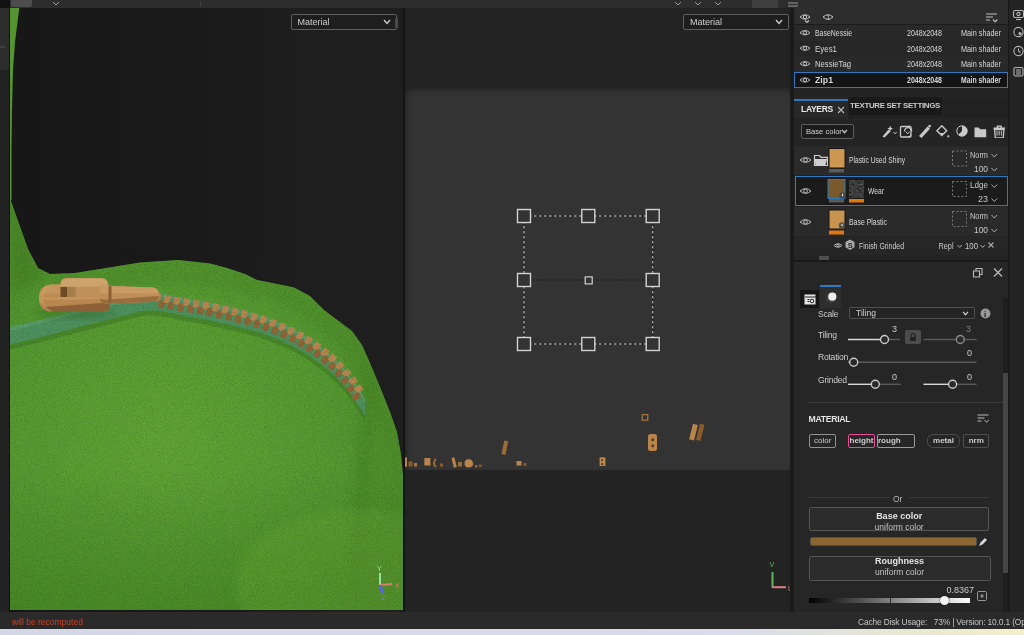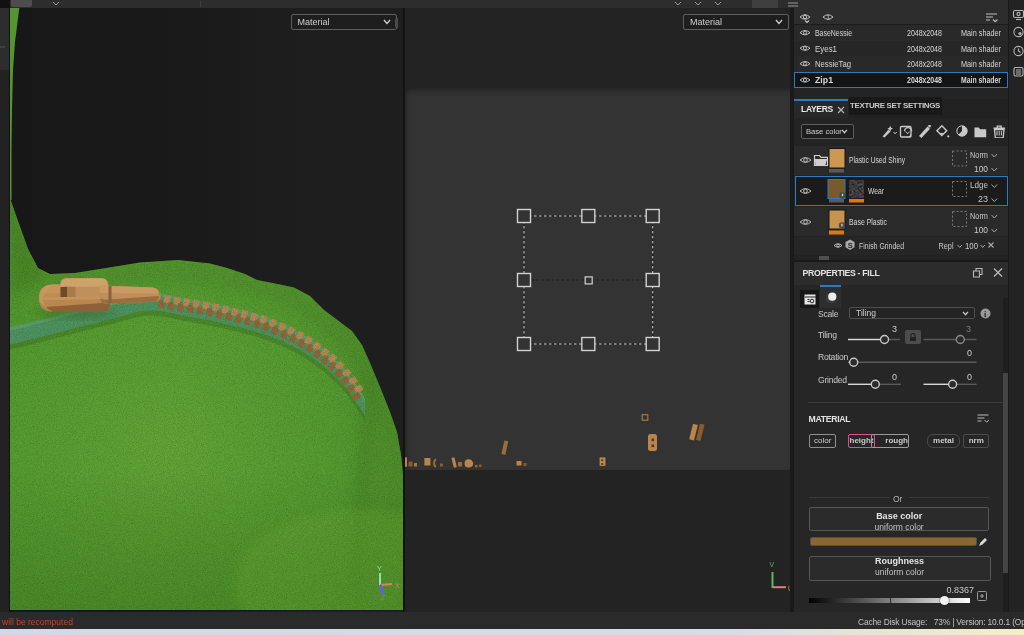--- a/index.html
+++ b/index.html
@@ -405,21 +405,20 @@
       <path d="M197.5 71 l2.8 3 2.8 -3"></path>
         <path d="M197.5 85 l2.8 3 2.8 -3"></path>
       <path d="M163.5 101 l2.2 2.4 2.2 -2.4"></path>
       <path d="M186.5 101 l2.2 2.4 2.2 -2.4"></path>
       <path d="M194.5 98.5 l5 5 M199.5 98.5 l-5 5" stroke-width="1.1"></path>
     </g>
   </svg>
 
   <div class="abs" style="left:0;top:252px;width:214px;height:2px;background:#191919"></div>
 
-  <div class="abs" style="left:0;top:254px;width:214px;height:22.5px;background:#2c2c2c;color:#e3e3e3;font-weight:bold;font-size:8.7px;line-height:22px;padding-left:8.5px;letter-spacing:-0.3px">PROPERTIES - FILL</div>
   <svg class="abs" style="left:178px;top:259px" width="32" height="12" viewBox="0 0 32 12">
     <path d="M1.5 4 v6 h6 v-6 Z M4 4 v-2.5 h6 v6 h-2.5" stroke="#b9b9b9" fill="none" stroke-width="1.1"></path>
     <path d="M22 1.5 l8 8 M30 1.5 l-8 8" stroke="#b9b9b9" stroke-width="1.3"></path>
   </svg>
 
   <div class="abs" style="left:0;top:276.5px;width:214px;height:23.5px;background:#262626"></div>
   <div class="abs" style="left:5.5px;top:281.5px;width:19.5px;height:18.5px;background:#161616"></div>
   <svg class="abs" style="left:9.5px;top:285.5px" width="12" height="11" viewBox="0 0 12 11">
     <rect x="0.5" y="0.5" width="11" height="10" fill="#e4e4e4"></rect>
     <path d="M1 3 h11 M3.5 5.5 h2 M3.5 7.5 h2" stroke="#222" stroke-width="1"></path>
@@ -479,21 +478,21 @@
   <div class="lbl abs" style="left:24px;top:368px">Grinded</div>
   <div class="abs" style="left:14px;top:393.5px;width:197px;height:1px;background:#3b3b3b"></div>
 
   <div class="abs" style="left:14.5px;top:406px;color:#e3e3e3;font-weight:bold;font-size:8.7px;letter-spacing:-0.3px">MATERIAL</div>
   <svg class="abs" style="left:183px;top:406px" width="12" height="10" viewBox="0 0 12 10">
       <path d="M0.5 1 h11 M0.5 4 h7 M0.5 7 h4" stroke="#b9b9b9" stroke-width="1.2"></path>
       <path d="M7.5 6 l2.2 2.2 l2.2 -2.2" stroke="#b9b9b9" fill="none"></path>
     </svg>
   <div class="abs txt" style="left:15.4px;top:426px;width:26.7px;height:13.5px;border:1px solid #909090;border-radius:2px;text-align:center;line-height:12.5px;font-weight:normal;font-size:8px">color</div>
   <div class="abs txt" style="left:53.9px;top:426px;width:27.3px;height:13.5px;border:1px solid #ec4899;border-radius:2px;text-align:center;line-height:12.5px;font-weight:bold;font-size:8px">height</div>
-  <div class="abs txt" style="left:77px;top:426px;width:38px;height:13.5px;border:1px solid #9a9a9a;border-radius:2px;text-align:right;line-height:12.5px;font-weight:bold;font-size:8px">rough</div>
+  <div class="abs txt" style="left:83px;top:426px;width:38px;height:13.5px;border:1px solid #9a9a9a;border-radius:2px;text-align:left;line-height:12.5px;font-weight:bold;font-size:8px">rough</div>
   <div class="abs txt" style="left:133px;top:426px;width:33px;height:13.5px;border:1px solid #4c4c4c;border-radius:6px;text-align:center;line-height:12.5px;font-weight:bold;font-size:8px">metal</div>
   <div class="abs txt" style="left:169.1px;top:426px;width:26.4px;height:13.5px;border:1px solid #4c4c4c;border-radius:2px;text-align:center;line-height:12.5px;font-weight:bold;font-size:8px">nrm</div>
   <div class="abs" style="left:14.8px;top:489.3px;width:81px;height:1px;background:#3a3a3a"></div>
   <div class="abs" style="left:115.4px;top:489.3px;width:80px;height:1px;background:#3a3a3a"></div>
   <div class="abs" style="left:99px;top:485.5px;color:#b5b5b5;font-size:8.5px">Or</div>
   <div class="abs" style="left:14.8px;top:498.6px;width:180.7px;height:24.4px;border:1px solid #565656;border-radius:2px;background:#2b2b2b;text-align:center">
     <div style="color:#e3e3e3;font-weight:bold;font-size:9px;line-height:1;margin-top:4px">Base color</div>
     <div style="color:#c3c3c3;font-size:8.5px;line-height:1;margin-top:2.5px">uniform color</div>
   </div>
   <div class="abs" style="left:16.2px;top:528.5px;width:167px;height:9.5px;border:1px solid #4f4f4f;border-radius:2px;background:#8a6630"></div>
@@ -529,16 +528,16 @@
       <circle cx="8" cy="24.5" r="1.6" fill="#b5b5b5" stroke="none"></circle>
       <circle cx="6.5" cy="42" r="4.6"></circle>
       <path d="M6.5 39.5 v2.5 l2 1.5"></path>
       <rect x="2" y="58.5" width="9" height="8.5" rx="1.5"></rect>
       <path d="M4 61 h5 M4 63 h5 M4 65 h5"></path>
     </g>
   </svg>
 </div>
 
 <div class="abs" style="left:0;top:612px;width:1024px;height:16.5px;background:#2a2a2a">
-  <div class="abs" style="left:2px;top:5px;color:#c0442a;font-size:8.5px">will be recomputed</div>
+  <div class="abs" style="left:12px;top:5px;color:#c0442a;font-size:8.5px">will be recomputed</div>
   <div class="abs" style="left:858px;top:5px;color:#c3c3c3;font-size:8.4px;white-space:nowrap;letter-spacing:-0.15px">Cache Disk Usage:&nbsp;&nbsp;&nbsp;73% | Version: 10.0.1 (OpenGL</div>
 </div>
 <div class="abs" style="left:0;top:628.5px;width:1024px;height:6.5px;background:linear-gradient(90deg,#d4d8e6 0%,#d8dce8 72%,#e8e7d3 88%,#f2efc8 100%)"></div>
 
 </body></html>

